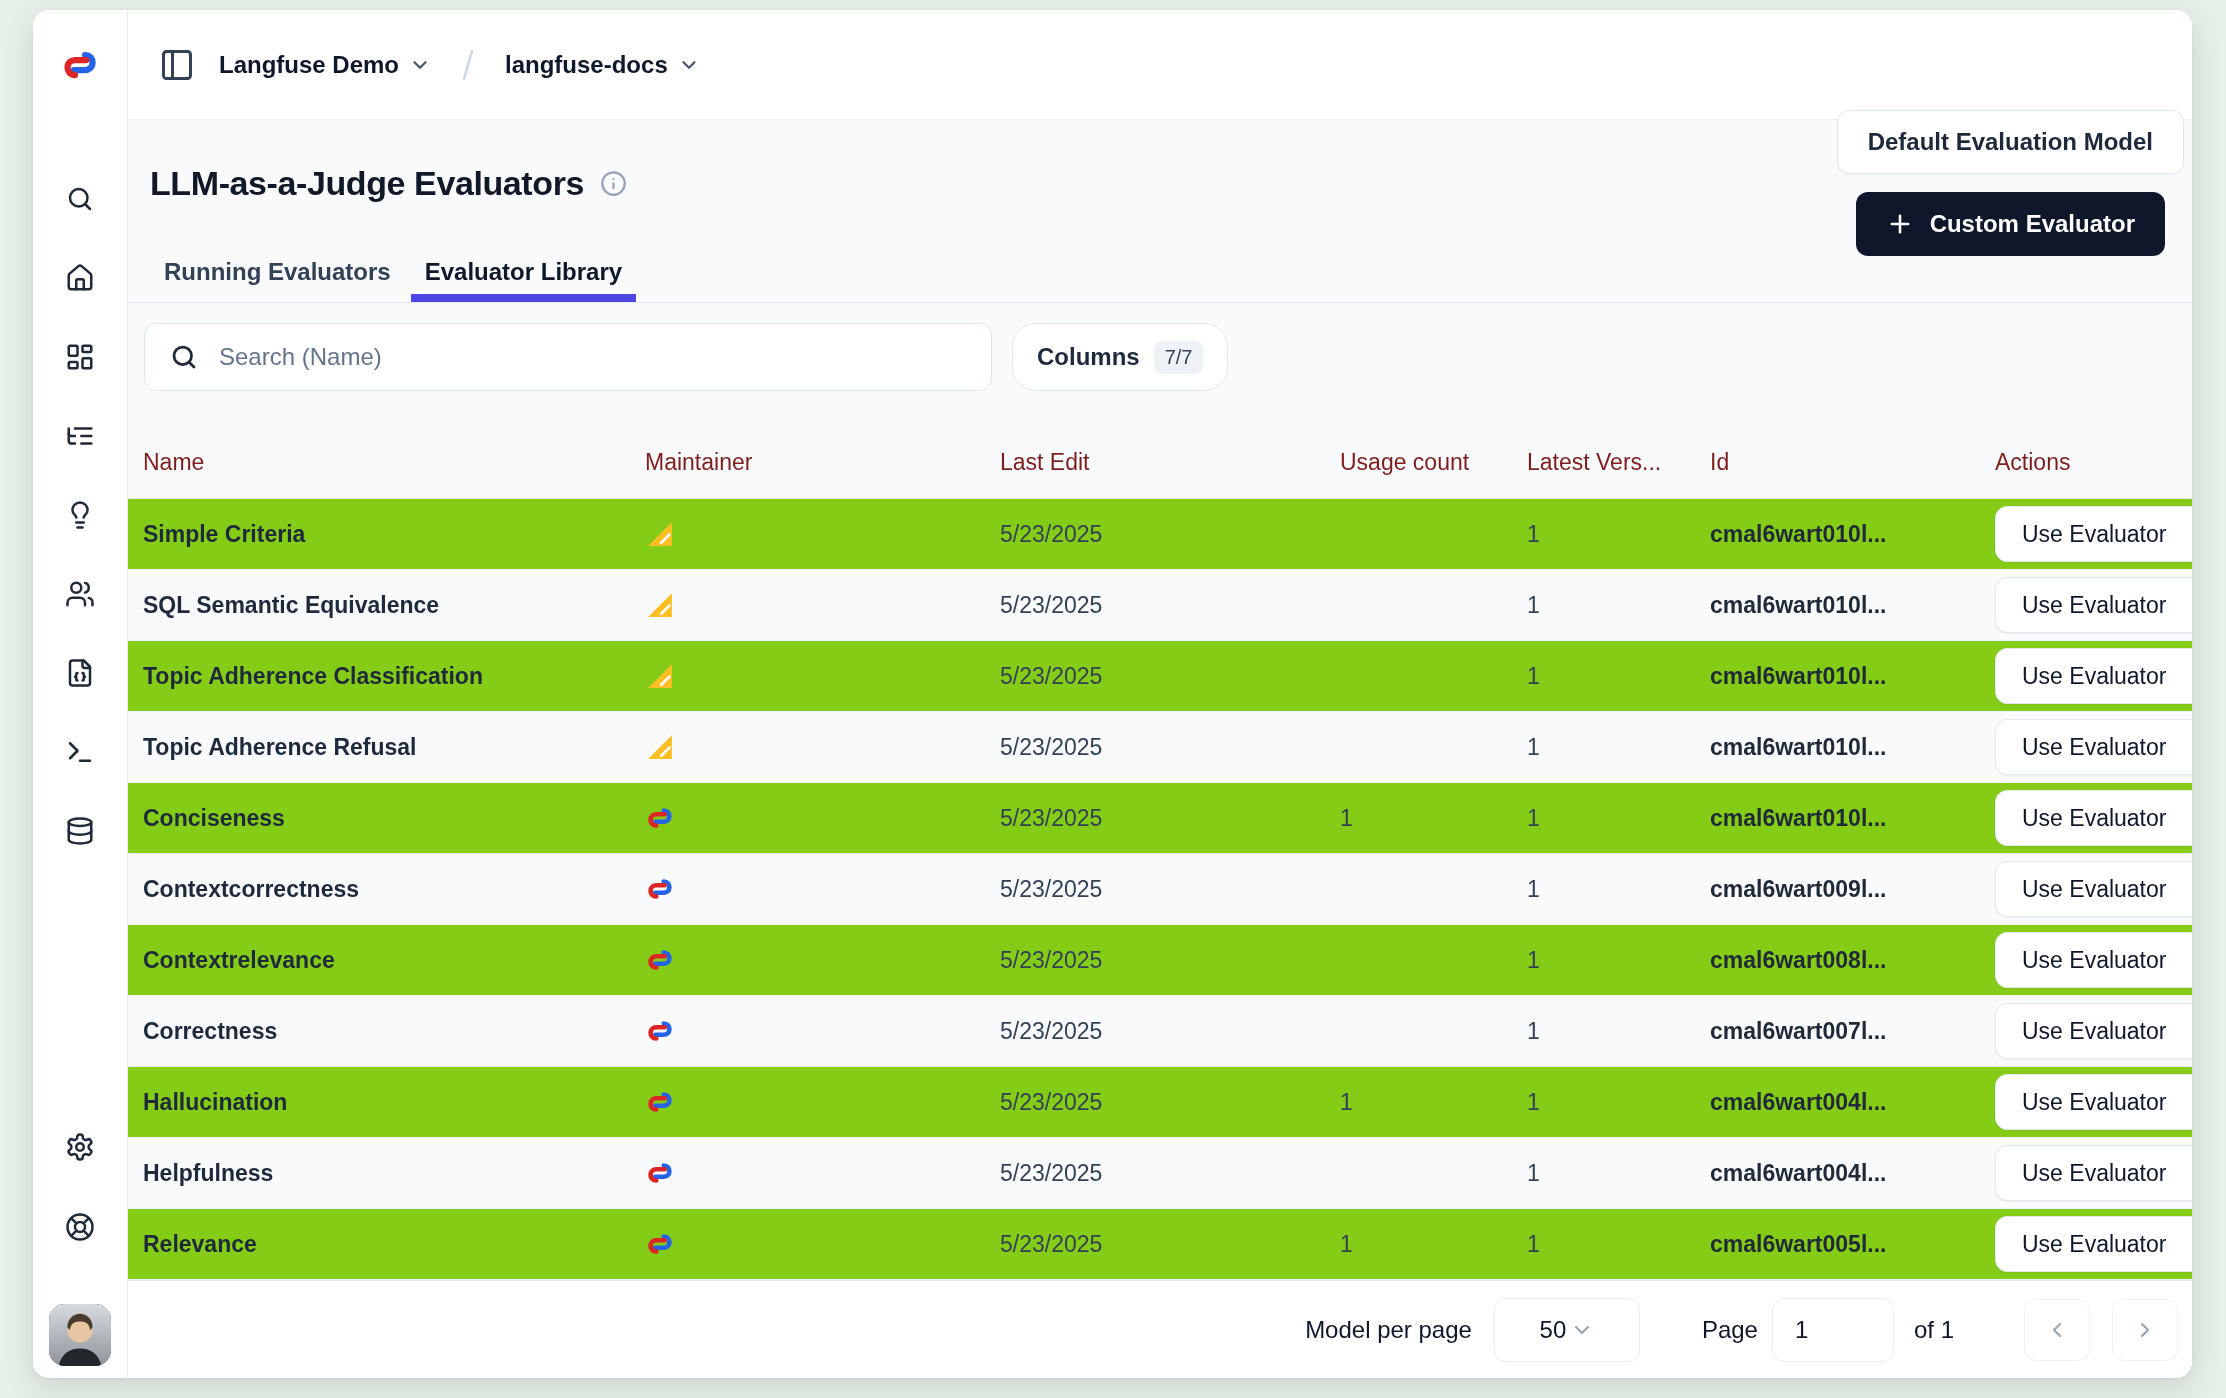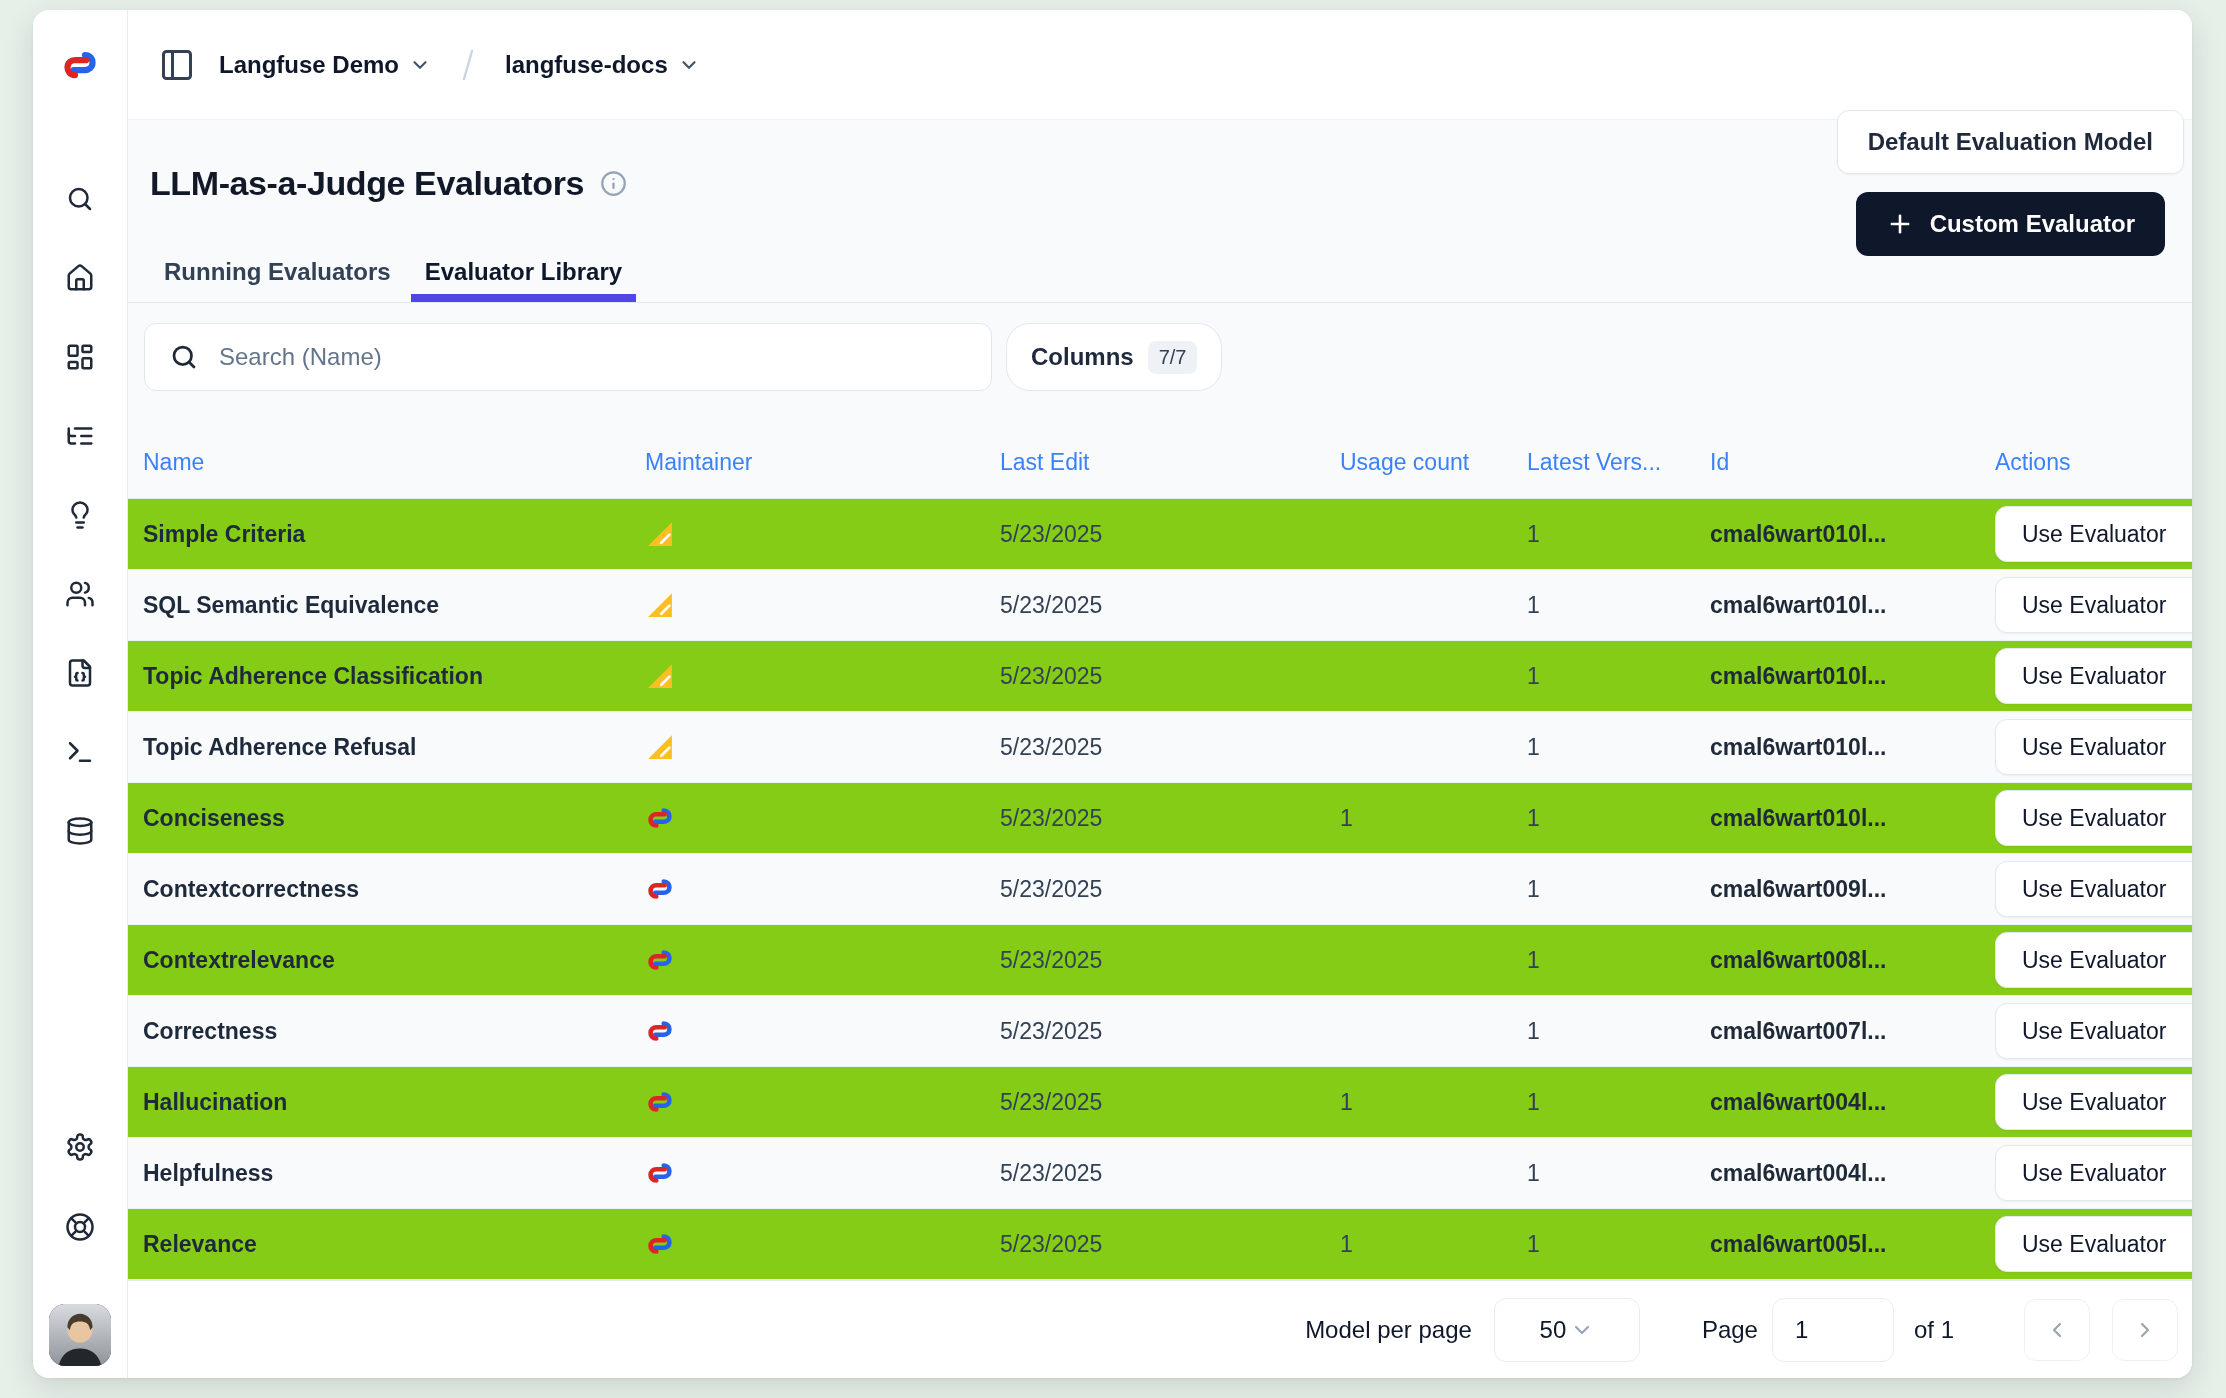--- a/index.html
+++ b/index.html
@@ -75,21 +75,21 @@
     position:relative; padding:0 14px 12px 14px; font-size:24px; font-weight:600; color:#334155;
     cursor:pointer; display:flex; align-items:flex-start;
   }
   .tab.active { color:#0f172a; }
   .tab.active::after {
     content:""; position:absolute; left:0; right:0; bottom:0; height:8px;
     background:var(--accent-tab-underline,#4f46e5);
   }
   .divider { height:1px; flex:none; background:#e2e8f0; }
   
-  .toolbar { flex:none; padding:20px 16px 36px 16px; display:flex; gap:14px; }
+  .toolbar { flex:none; padding:20px 16px 36px 16px; display:flex; gap:20px; }
   .search-box {
     width:848px; height:68px; background:#fff; border:1.5px solid #e2e8f0; border-radius:12px;
     display:flex; align-items:center; padding:0 24px; gap:20px;
   }
   .search-box svg { width:30px; height:30px; stroke:#1f2937; fill:none; stroke-width:2.2; stroke-linecap:round; flex:none; }
   .search-box input {
     border:none; outline:none; background:transparent; flex:1;
     font-family:inherit; font-size:24px; color:#0f172a;
   }
   .search-box input::placeholder { color:#64748b; }
@@ -103,21 +103,21 @@
     font-size:20px; font-weight:400; color:#334155;
   }
   
   .table-area { flex:1; min-height:0; display:flex; flex-direction:column; overflow:hidden; }
   .thead, .trow {
     display:grid;
     grid-template-columns:502px 355px 340px 187px 183px 285px minmax(250px,1fr);
     padding-left:15px; align-items:center;
   }
   .thead { height:72px; flex:none; border-bottom:1px solid #e5eaf0; }
-  .th { font-size:23px; font-weight:500; color:#3b82f6; white-space:nowrap; overflow:hidden; }
+  .th { font-size:23px; font-weight:500; color:#7f1d1d; white-space:nowrap; overflow:hidden; }
   .tbody { flex:1; overflow:hidden; }
   .trow { height:71px; background:#84cc16; border-bottom:1px solid #eef2f6; }
   .trow:nth-child(even) { background:#f8fafc; }
   .cell { font-size:23px; color:#334155; white-space:nowrap; }
   .cell.name { font-weight:700; color:#1e293b; }
   .cell.id { font-weight:600; color:#1f2937; }
   .cell.maintainer svg { width:30px; height:30px; display:block; }
   .use-btn {
     height:56px; width:250px; text-align:left; padding:0 26px; background:#fff;
     border:1.5px solid #e2e8f0; border-radius:12px; box-shadow:0 1px 2px rgba(16,24,40,.05);

